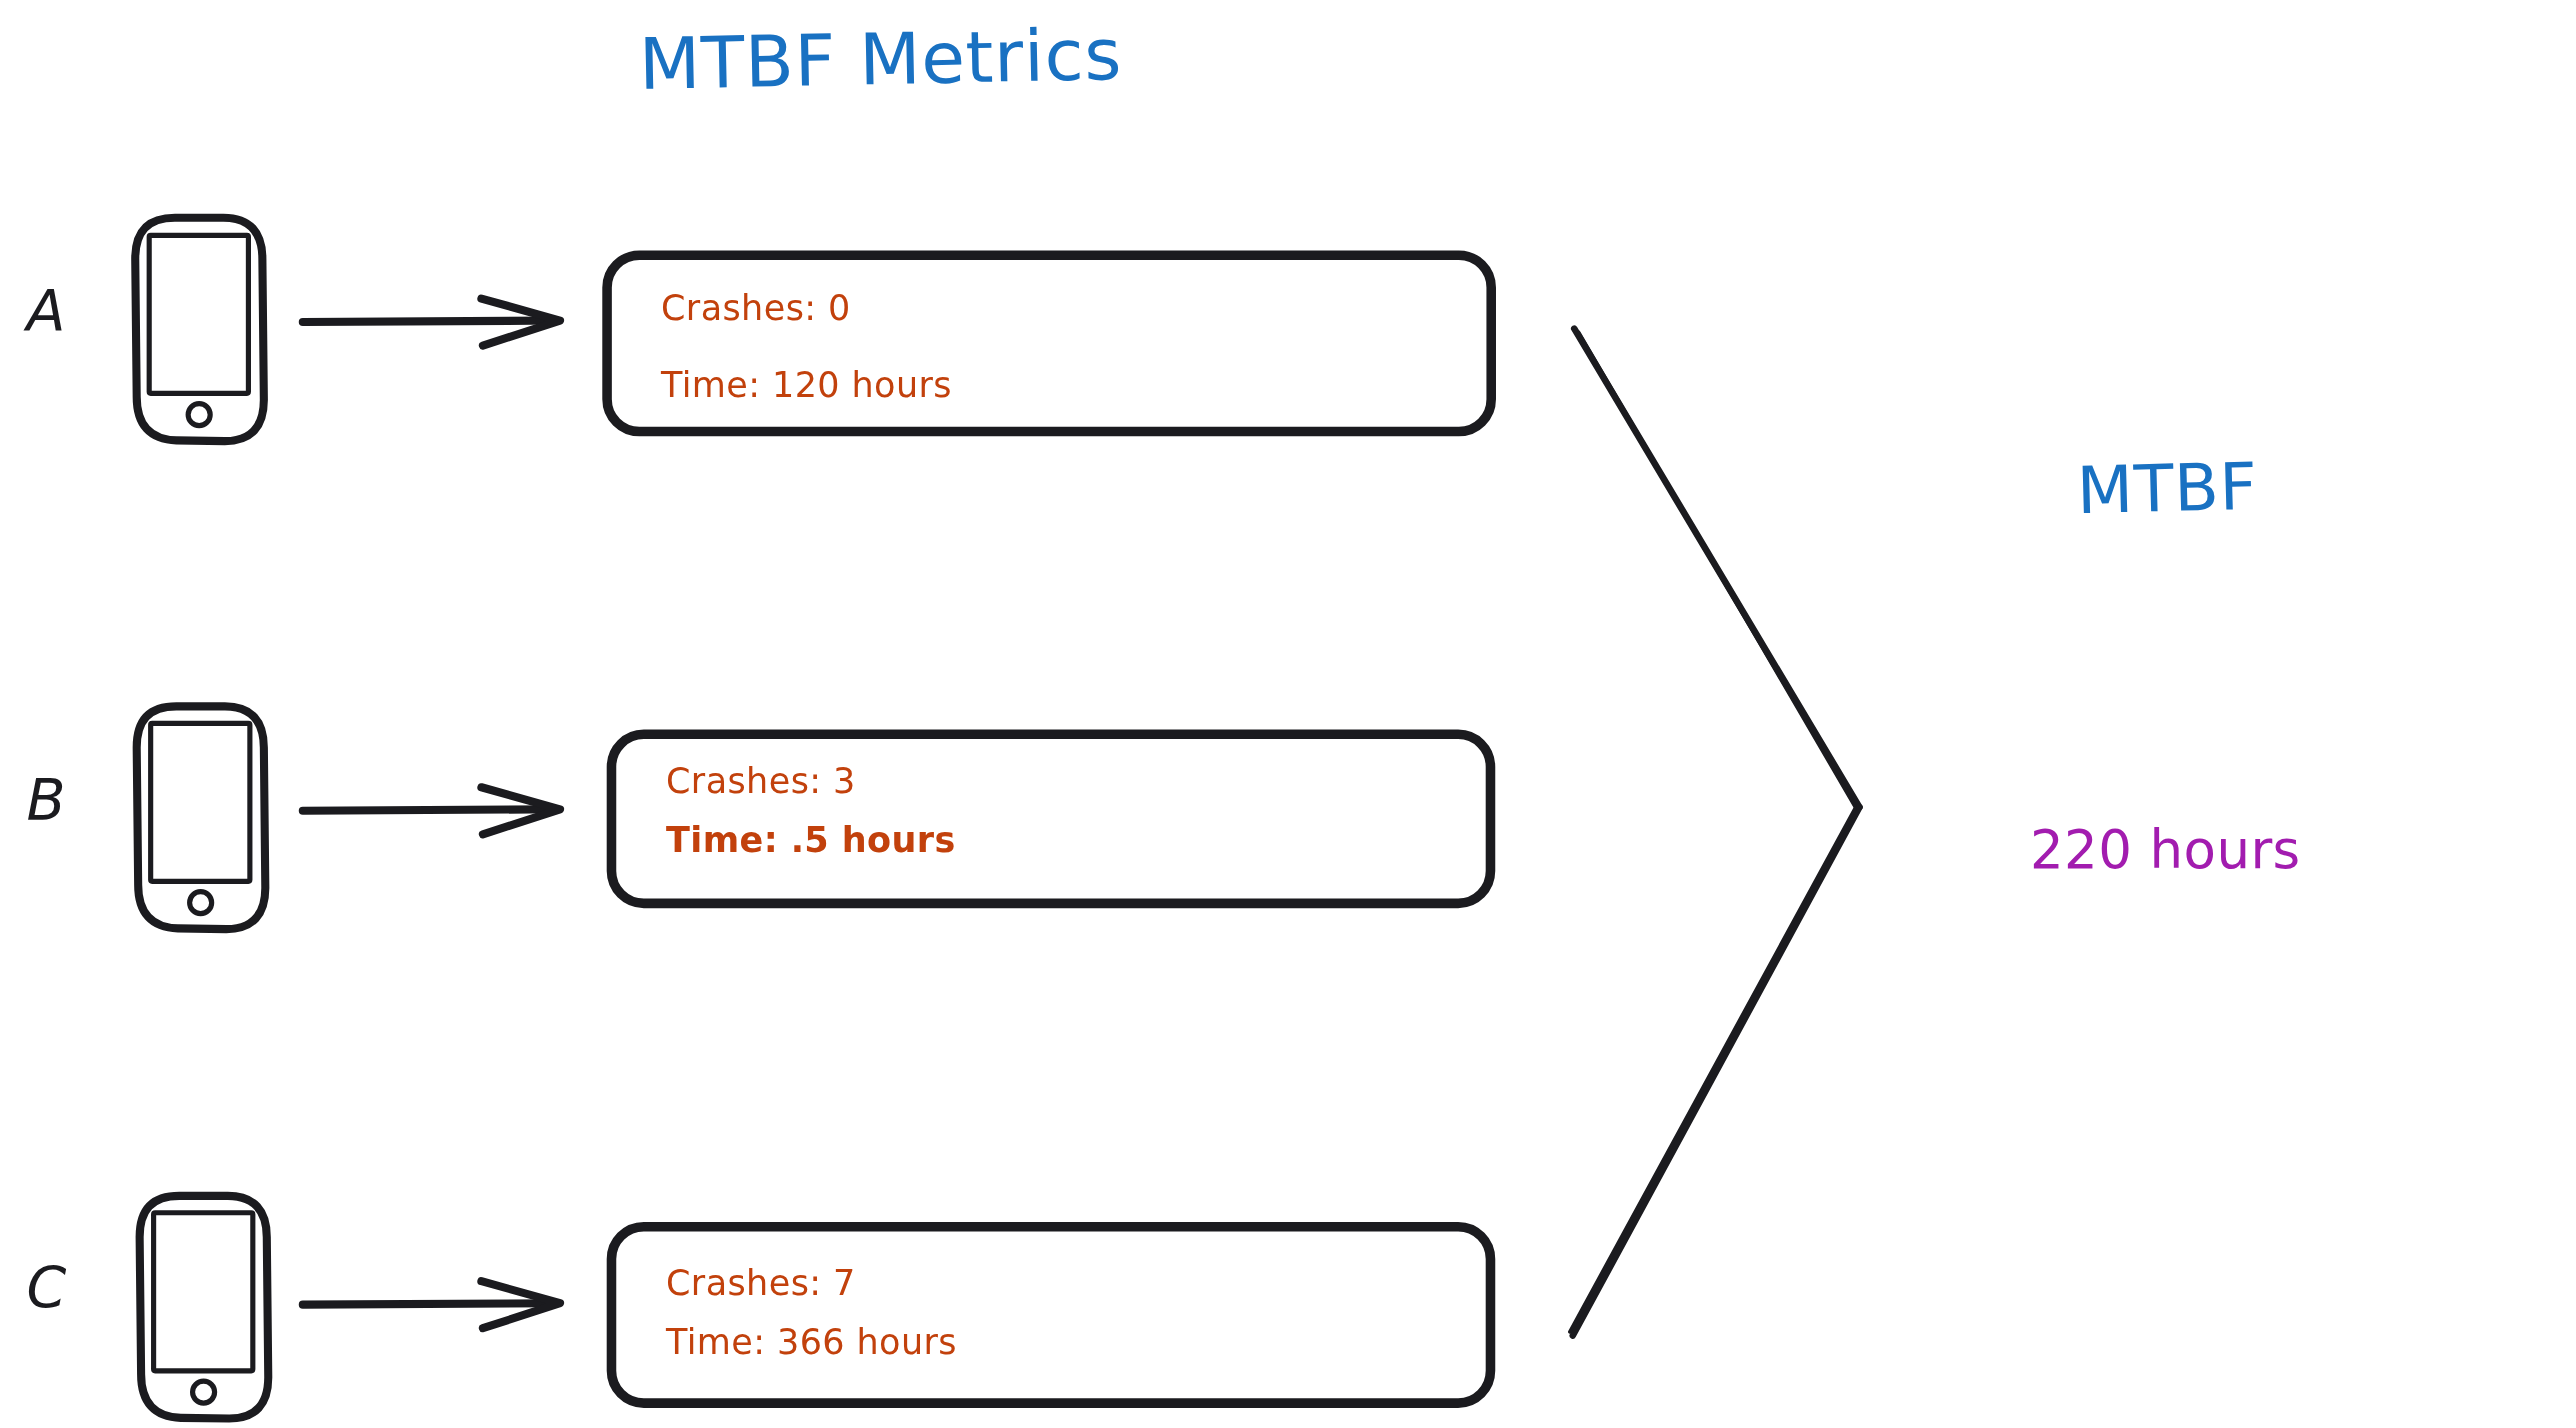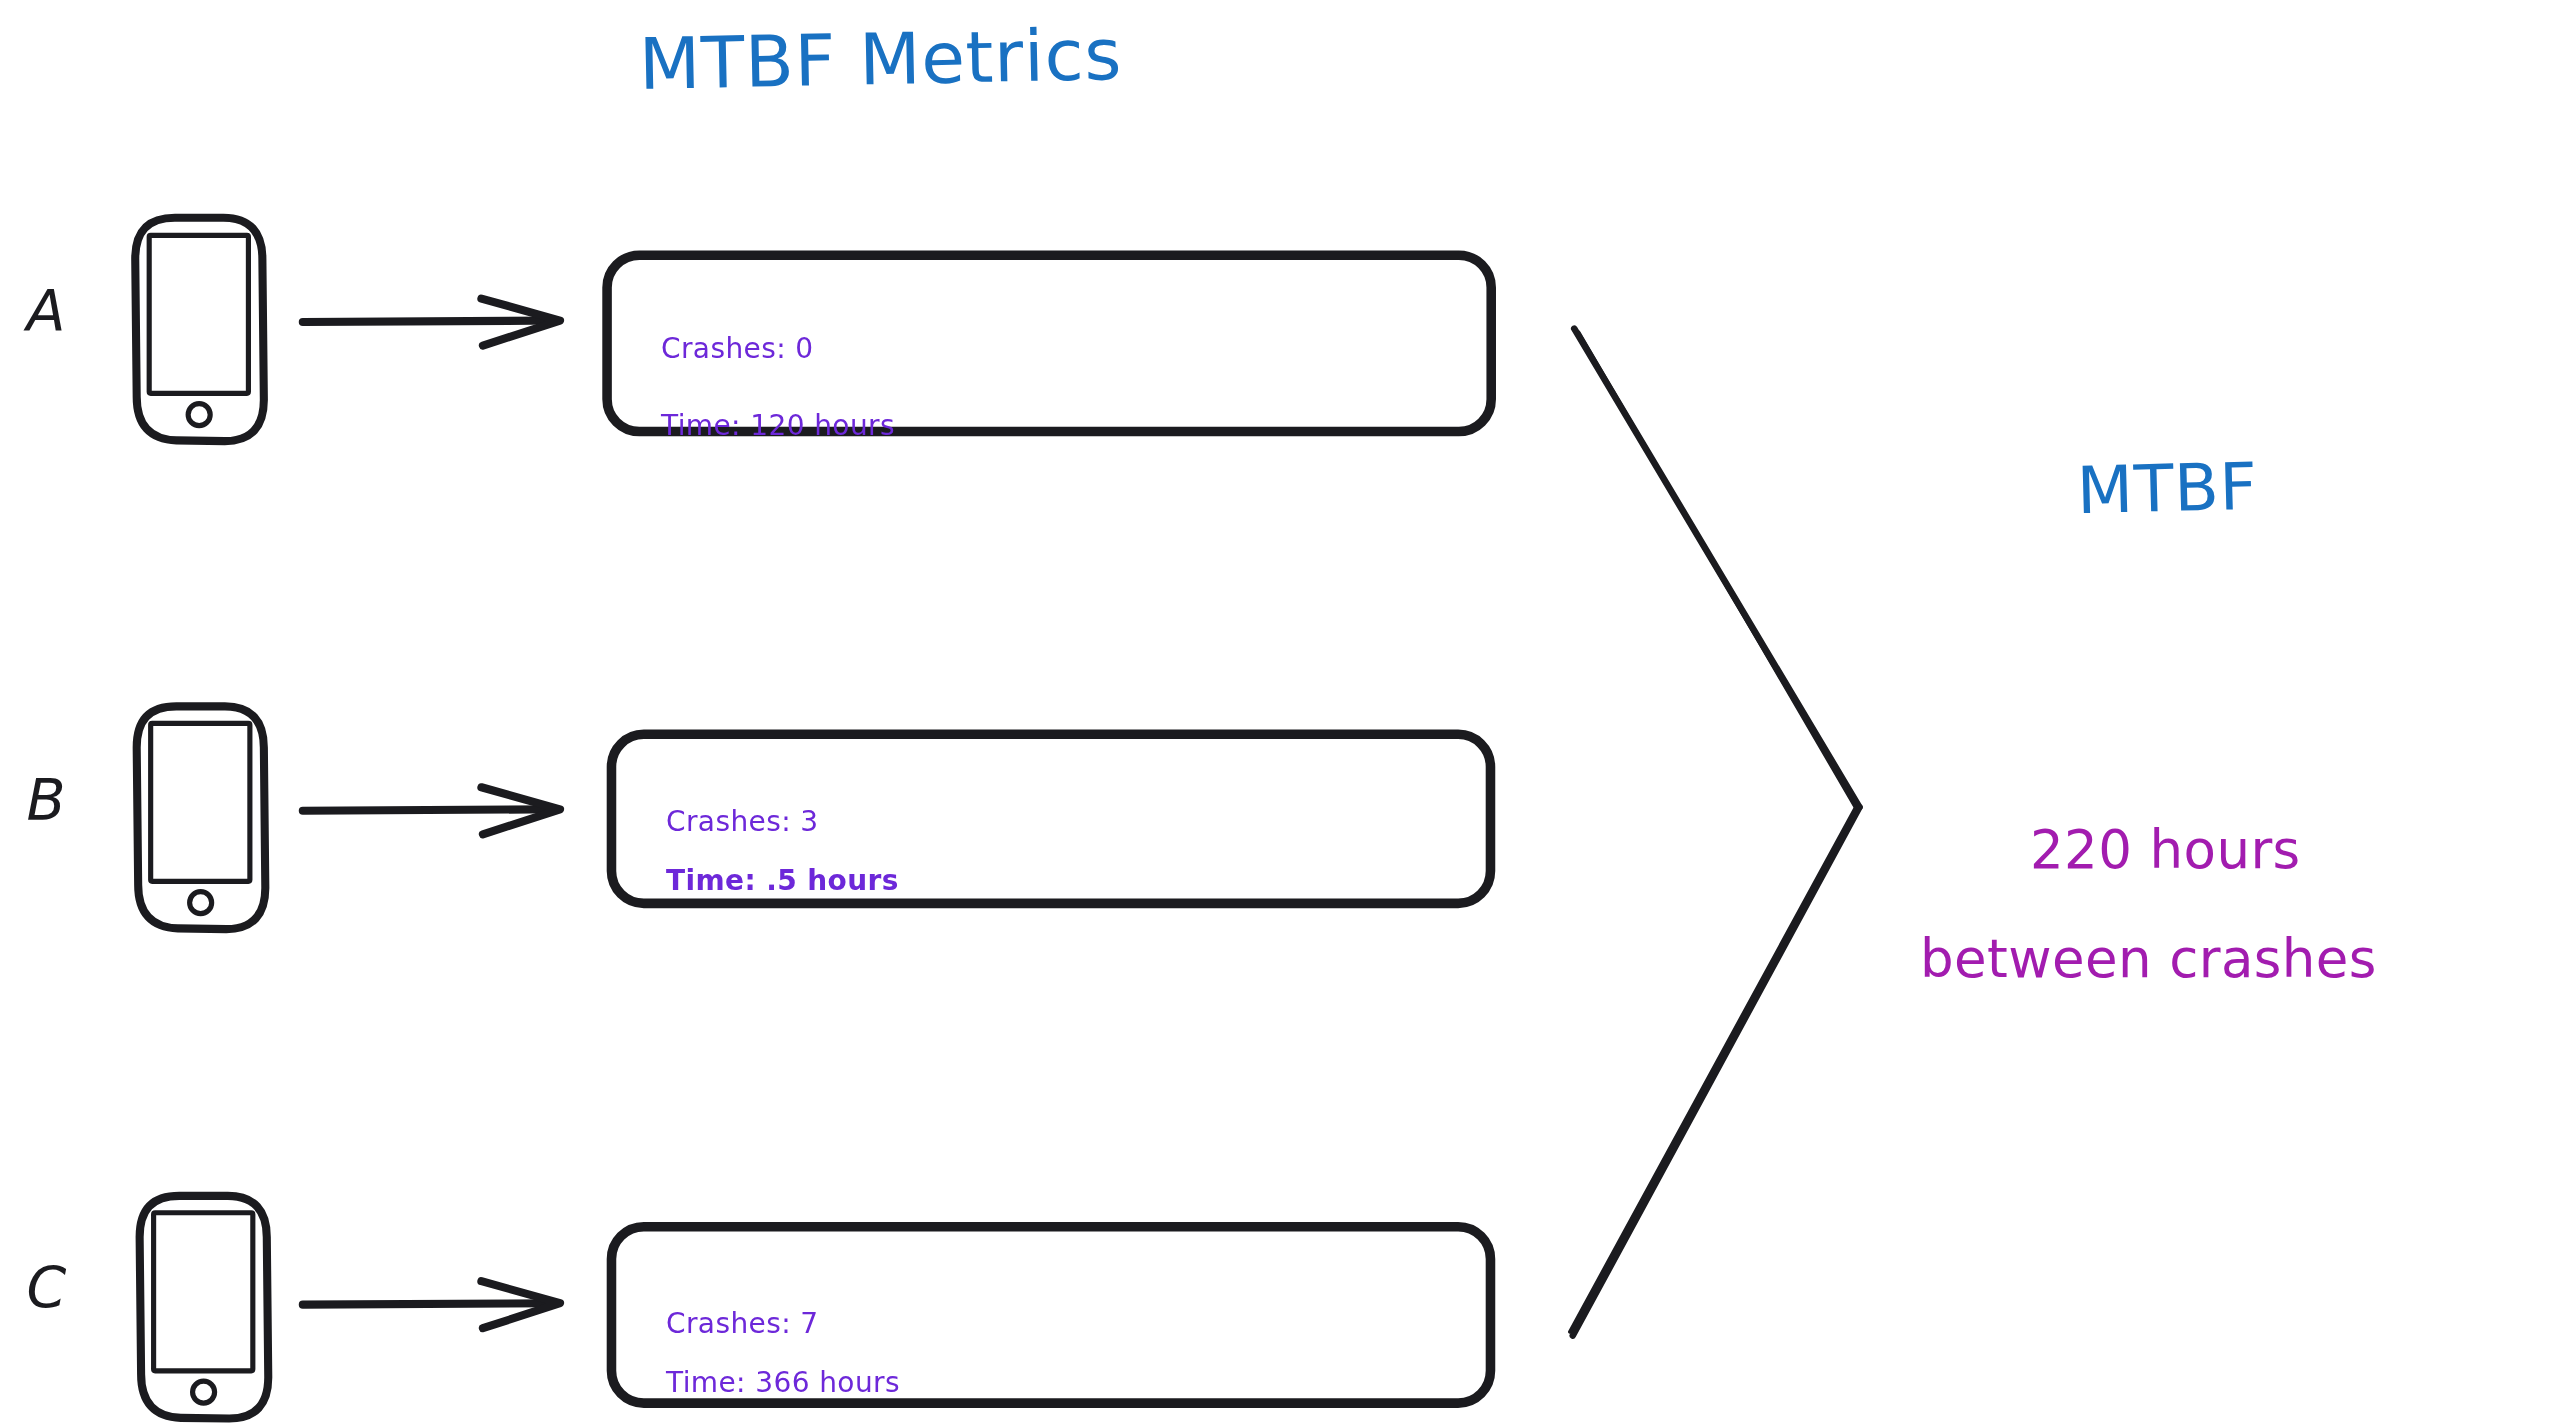--- a/index.html
+++ b/index.html
@@ -55,24 +55,23 @@
   }
 
   .device-letter {
     font-size: 57px;
     font-weight: 400;
     font-style: italic;
     color: #1b1b1f;
   }
 
   .box-line {
-    font-size: 28px;
-    color: #6d28d9;
+    font-size: 35px;
+    color: #c2410c;
     letter-spacing: 0.4px;
-    margin-top: 44px;
   }
 
   .result-line {
     font-size: 53px;
     color: #a21caf;
     letter-spacing: 0.4px;
   }
 
   .hand {
     font-family: "DejaVu Sans", sans-serif;
@@ -181,17 +180,16 @@
 
     <div class="txt box-line hand" style="left:666px; top:764px;text-align:center;">Crashes: 3</div>
     <div class="txt box-line hand" style="left:666px; top:823px;font-weight:bold;">Time: .5 hours</div>
 
     <div class="txt box-line hand" style="left:666px; top:1266px;">Crashes: 7</div>
     <div class="txt box-line hand" style="left:666px; top:1325px;">Time: 366 hours</div>
 
     <div class="txt mtbf-blue hand" style="left:2077px; top:456px;">MTBF</div>
 
     <div class="txt result-line hand" style="left:2030px; top:823px;">220 hours</div>
-    <div class="txt result-line hand" style="left:1920px; top:932px;">between crashes</div>
 
   </div>
 </div>
 
 
 </body></html>

